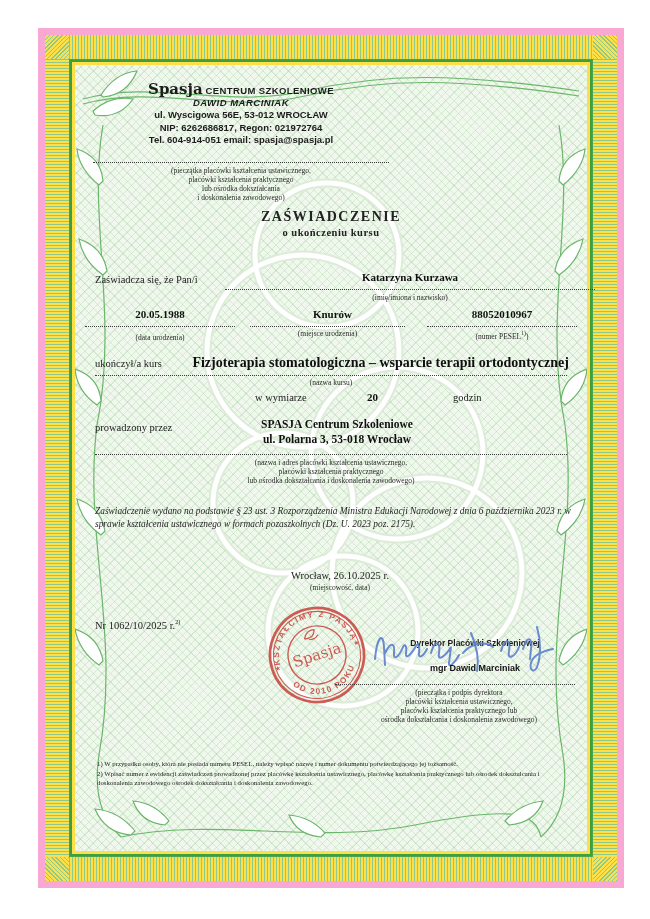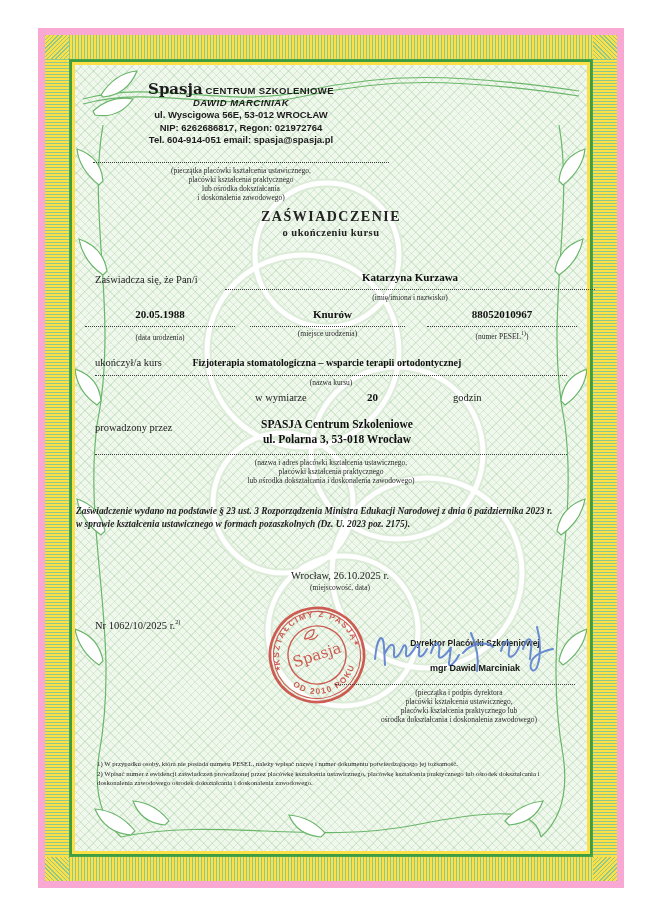--- a/index.html
+++ b/index.html
@@ -135,40 +135,40 @@
     <div class="abs ctr val" style="left:180px;top:243px;width:155px;">Knurów</div>
     <div class="abs dots" style="left:175px;top:261px;width:155px;"></div>
     <div class="abs cap ctr" style="left:175px;top:264px;width:155px;">(miejsce urodzenia)</div>
 
     <div class="abs ctr val" style="left:352px;top:243px;width:150px;">88052010967</div>
     <div class="abs dots" style="left:352px;top:261px;width:150px;"></div>
     <div class="abs cap ctr" style="left:352px;top:264px;width:150px;"><span>(numer PESEL</span><sup>1)</sup><span>)</span></div>
 
     <div class="abs" style="left:20px;top:292px;width:480px;font-size:10.5px;">
       <span>ukończył/a kurs</span>
-      <span class="val" style="font-size:10px;padding-left:28px;">Fizjoterapia stomatologiczna – wsparcie terapii ortodontycznej</span>
+      <span class="val" style="font-size:14px;padding-left:28px;">Fizjoterapia stomatologiczna – wsparcie terapii ortodontycznej</span>
     </div>
     <div class="abs dots" style="left:20px;top:310px;width:472px;"></div>
     <div class="abs cap ctr" style="left:20px;top:313px;width:472px;">(nazwa kursu)</div>
 
     <div class="abs" style="left:180px;top:327px;font-size:10.5px;">w wymiarze</div>
     <div class="abs val" style="left:292px;top:326px;">20</div>
     <div class="abs" style="left:378px;top:327px;font-size:10.5px;">godzin</div>
 
     <div class="abs" style="left:20px;top:357px;font-size:10.5px;">prowadzony przez</div>
     <div class="abs ctr val" style="left:60px;top:353px;width:404px;font-size:11.5px;">SPASJA Centrum Szkoleniowe</div>
     <div class="abs ctr val" style="left:60px;top:368px;width:404px;font-size:11.5px;">ul. Polarna 3, 53-018 Wrocław</div>
     <div class="abs dots" style="left:20px;top:389px;width:472px;"></div>
     <div class="abs cap ctr" style="left:20px;top:393px;width:472px;">
       <div>(nazwa i adres placówki kształcenia ustawicznego,</div>
       <div>placówki kształcenia praktycznego</div>
       <div>lub ośrodka dokształcania i doskonalenia zawodowego)</div>
     </div>
 
-    <div class="abs legal" style="left:1px;top:440px;width:478px;font-weight:bold;">Zaświadczenie wydano na podstawie § 23 ust. 3 Rozporządzenia Ministra Edukacji Narodowej z dnia 6 października 2023 r. w sprawie kształcenia ustawicznego w formach pozaszkolnych (Dz. U. 2023 poz. 2175).</div>
+    <div class="abs legal" style="left:20px;top:440px;width:478px;">Zaświadczenie wydano na podstawie § 23 ust. 3 Rozporządzenia Ministra Edukacji Narodowej z dnia 6 października 2023 r. w sprawie kształcenia ustawicznego w formach pozaszkolnych (Dz. U. 2023 poz. 2175).</div>
 
     <div class="abs ctr" style="left:100px;top:505px;width:330px;font-size:10.5px;">Wrocław, 26.10.2025 r.</div>
     <div class="abs cap ctr" style="left:100px;top:518px;width:330px;">(miejscowość, data)</div>
 
     <div class="abs" style="left:20px;top:551px;font-size:10.5px;"><span>Nr 1062/10/2025 r.</span><sup>2)</sup></div>
 
     <svg class="abs" style="left:187px;top:535px;" width="110" height="110" viewBox="0 0 110 110">
       <g transform="rotate(-18 55 55)" stroke="#c9473f" fill="none" opacity="0.88">
         <circle cx="55" cy="55" r="47" stroke-width="2.6"></circle>
         <circle cx="55" cy="55" r="43.5" stroke-width="1"></circle>

